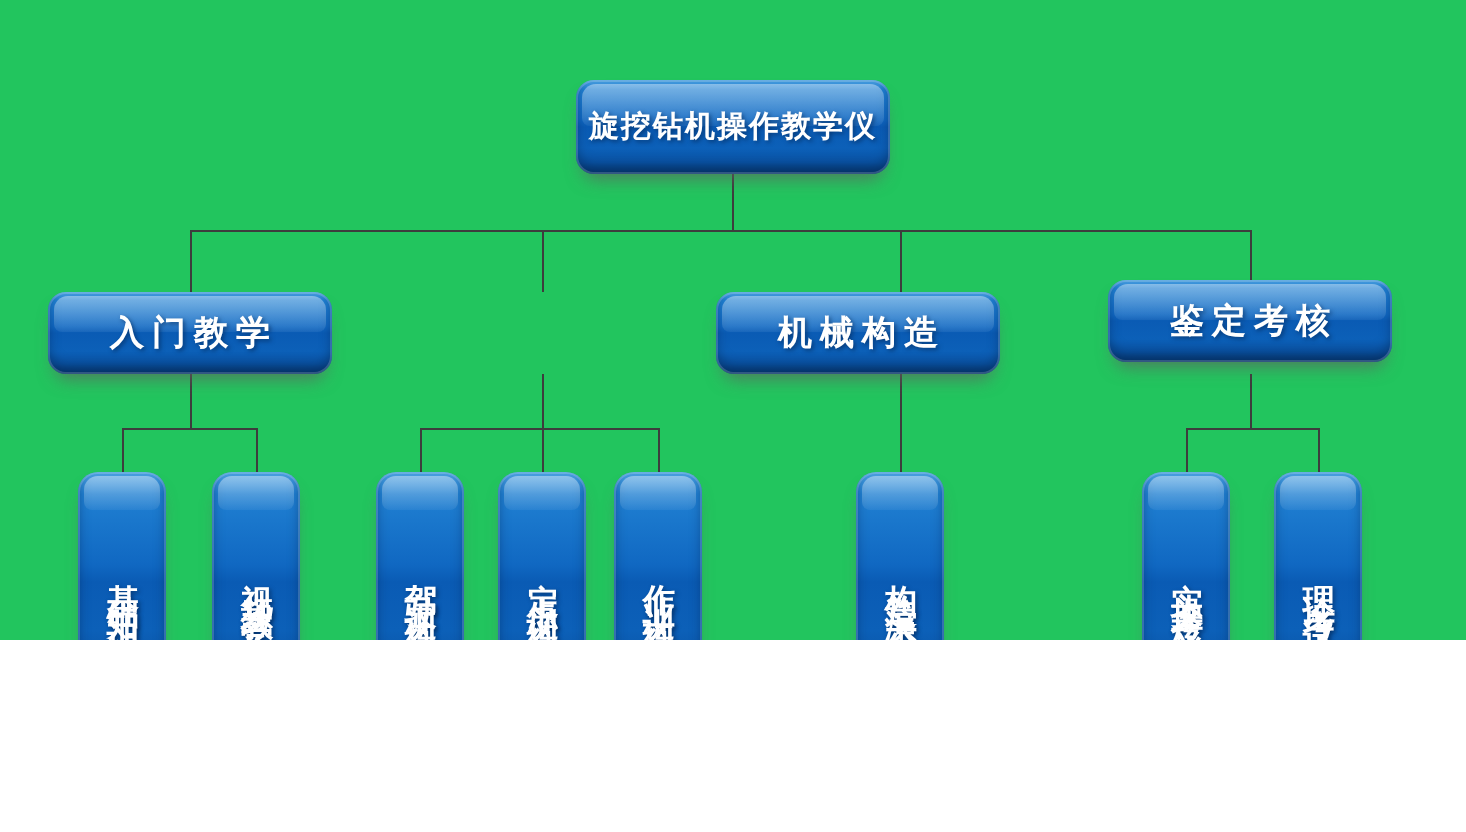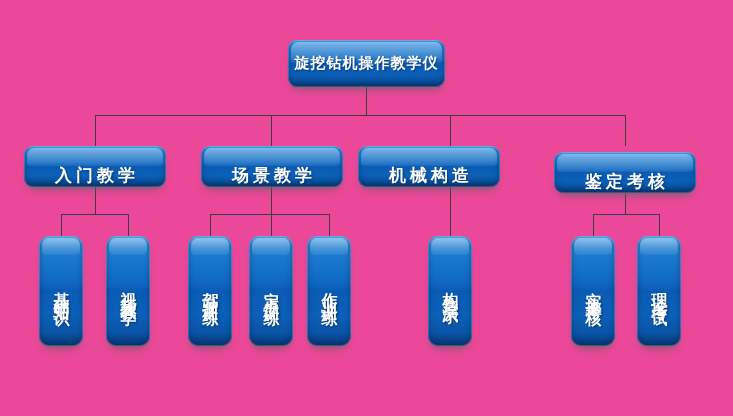--- a/index.html
+++ b/index.html
@@ -1,19 +1,19 @@
 <!DOCTYPE html>
 <html><head>
 <meta charset="utf-8">
 <style>
   html,body { margin:0; padding:0; background:#ffffff; }
   .canvas {
     position:relative;
-    width:733px; height:416px;
-    background:#ec4899;
+    width:733px; height:320px;
+    background:#22c55e;
     font-family:"DejaVu Sans","Liberation Sans",sans-serif;
     overflow:hidden;
   }
   .line { position:absolute; background:#3d3d3d; }
 
   .node {
     position:absolute;
     display:flex; align-items:center; justify-content:center;
     color:#ffffff; font-weight:bold;
     border-radius:9px;
@@ -27,21 +27,21 @@
     text-shadow:1px 1px 2px rgba(4,40,88,0.65);
     cursor:pointer;
   }
   .node::after {
     content:""; position:absolute; left:3px; right:3px; top:2px; height:44%;
     border-radius:7px 7px 4px 4px;
     background:linear-gradient(180deg, rgba(255,255,255,0.40), rgba(255,255,255,0.06));
     pointer-events:none;
   }
   .root { font-size:15px; letter-spacing:1px; }
-  .l2   { font-size:17px; letter-spacing:4px; padding-left:4px; box-sizing:border-box;align-items:flex-end; }
+  .l2   { font-size:17px; letter-spacing:4px; padding-left:4px; box-sizing:border-box; }
   .l3   { border-radius:10px; }
   .l3::after { height:15%; }
   .l3 .vlabel {
     writing-mode:vertical-rl; text-orientation:upright;
     font-size:16px; letter-spacing:6px; font-weight:bold;
   }
   .label { position:relative; z-index:2; }
 </style>
 </head>
 <body>
@@ -72,27 +72,24 @@
   <div class="line" style="left:593px;top:214px;width:1px;height:22px"></div>
   <div class="line" style="left:659px;top:214px;width:1px;height:22px"></div>
 
   <div class="node root" style="left:288px;top:40px;width:157px;height:47px">
     <span class="label">旋挖钻机操作教学仪</span>
   </div>
 
   <div class="node l2" style="left:24px;top:146px;width:142px;height:41px">
     <span class="label">入门教学</span>
   </div>
-  <div class="node l2" style="left:201px;top:146px;width:142px;height:41px">
-    <span class="label">场景教学</span>
-  </div>
   <div class="node l2" style="left:358px;top:146px;width:142px;height:41px">
     <span class="label">机械构造</span>
   </div>
-  <div class="node l2" style="left:554px;top:152px;width:142px;height:41px">
+  <div class="node l2" style="left:554px;top:140px;width:142px;height:41px">
     <span class="label">鉴定考核</span>
   </div>
 
   <div class="node l3" style="left:39px;top:236px;width:44px;height:110px">
     <span class="label vlabel">基础知识</span>
   </div>
   <div class="node l3" style="left:106px;top:236px;width:44px;height:110px">
     <span class="label vlabel">视频教学</span>
   </div>
   <div class="node l3" style="left:188px;top:236px;width:44px;height:110px">

